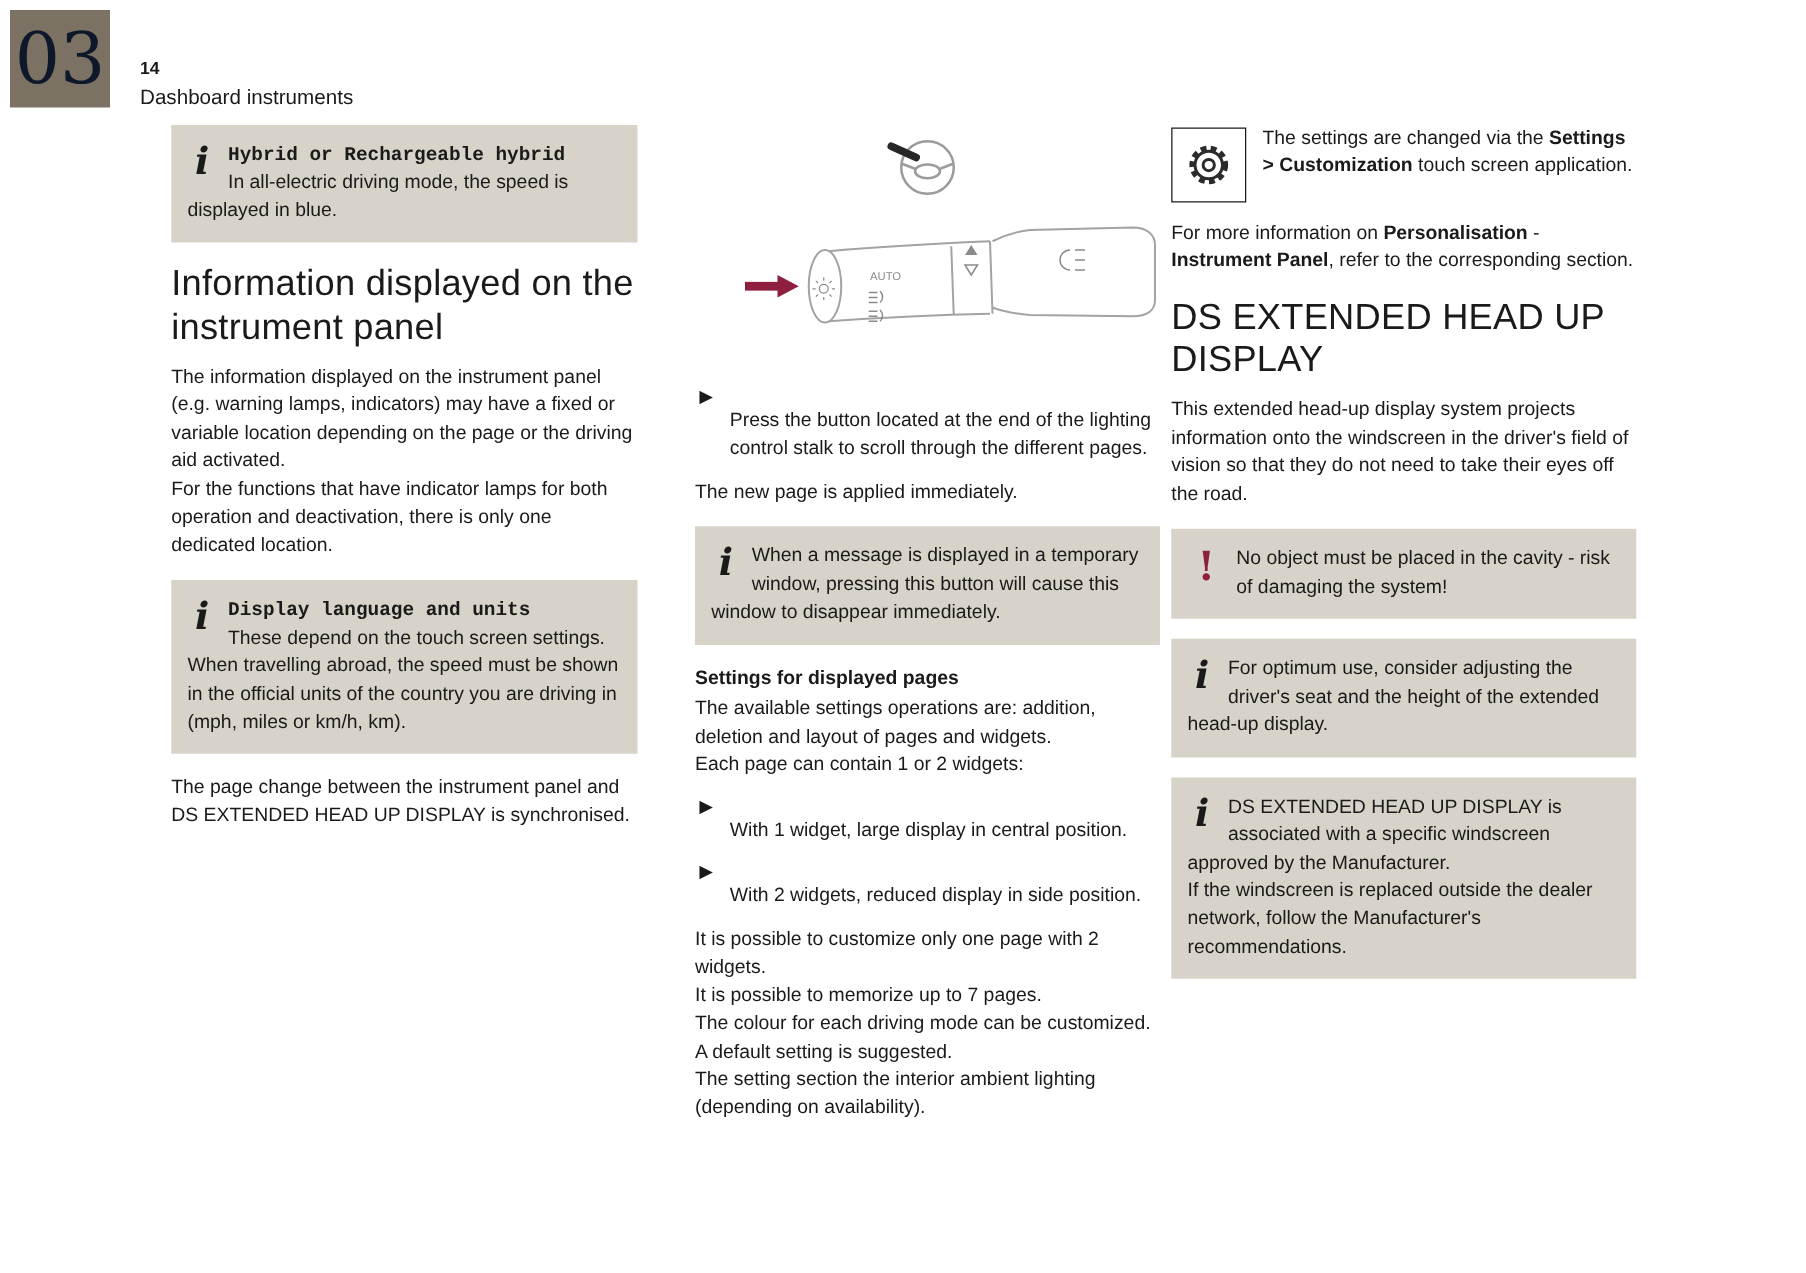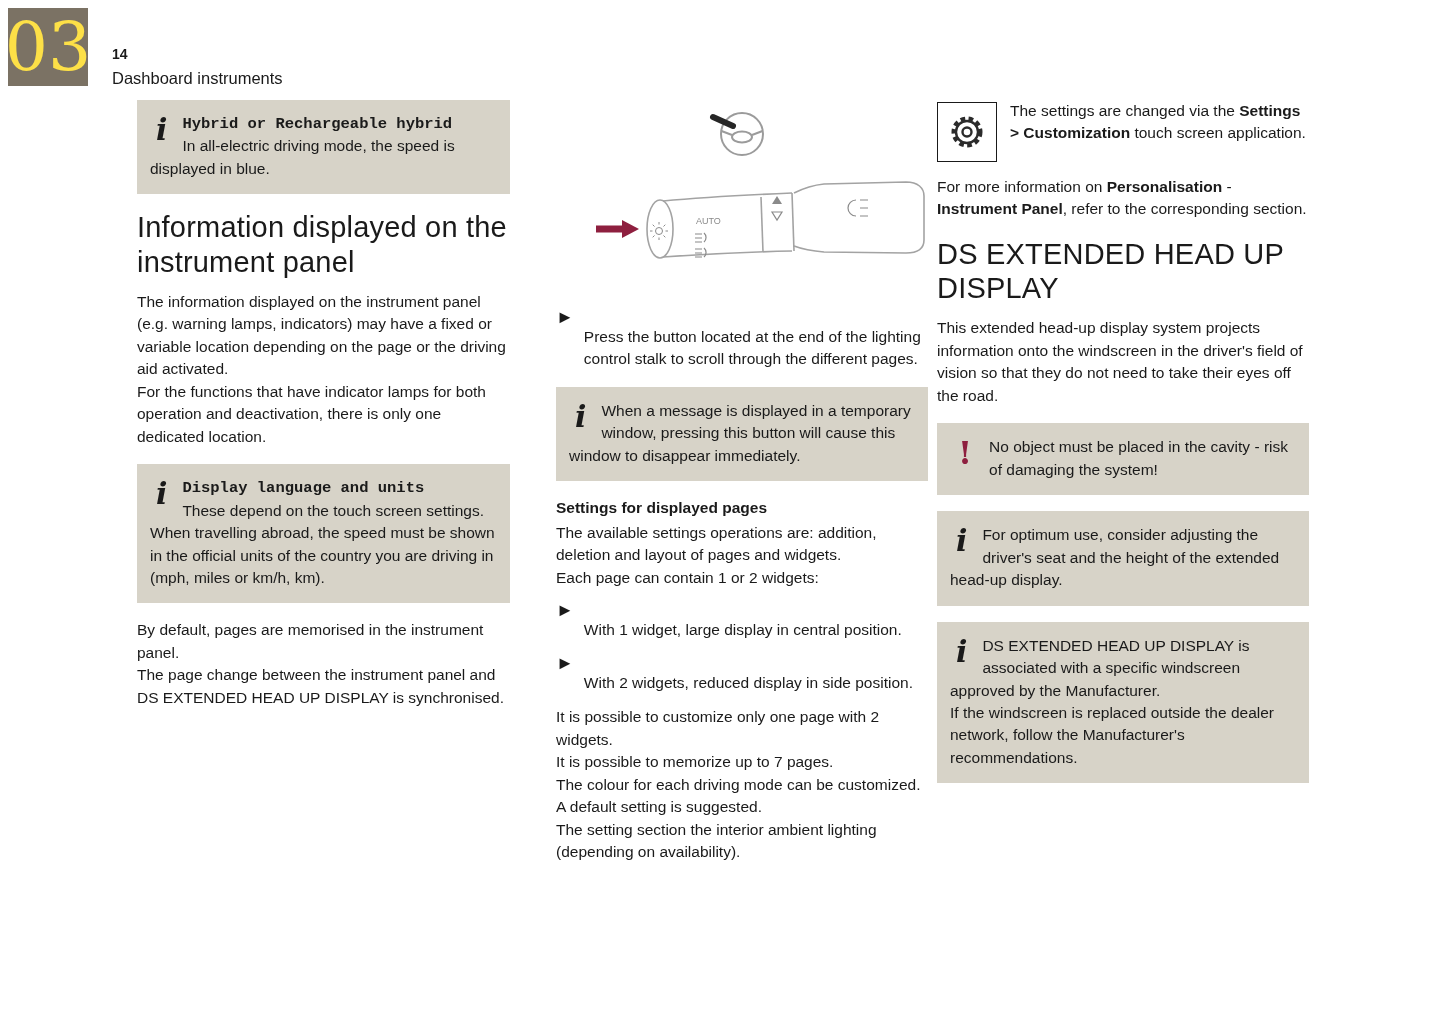--- a/index.html
+++ b/index.html
@@ -5,23 +5,23 @@
 <style>
   html,body{margin:0;padding:0;}
   body{
     width:1445px;height:1018px;position:relative;background:#ffffff;
     font-family:"Liberation Sans",sans-serif;color:#1a1a1a;
     font-size:15.5px;line-height:1.45;
     -webkit-font-smoothing:antialiased;
   }
   .chapter-box{
     position:absolute;left:8px;top:8px;width:80px;height:78px;
-    background:#7b7264;color:#fde047;
+    background:#7b7264;color:#0f172a;
     display:flex;align-items:center;justify-content:center;
-    font-family:"DejaVu Serif",serif;font-size:68px;font-weight:400;
+    font-family:"DejaVu Serif",serif;font-size:57px;font-weight:400;
   }
   .page-header{position:absolute;left:112px;top:44px;}
   .page-num{font-weight:bold;font-size:14px;}
   .chapter-title{font-size:16.5px;margin-top:3px;}
 
   .col{position:absolute;top:100px;}
   #col1{left:137px;width:373px;}
   #col2{left:556px;width:372px;}
   #col3{left:937px;width:372px;}
 
@@ -93,21 +93,20 @@
 
   <p>The information displayed on the instrument panel (e.g. warning lamps, indicators) may have a fixed or variable location depending on the page or the driving aid activated.</p>
   <p>For the functions that have indicator lamps for both operation and deactivation, there is only one dedicated location.</p>
 
   <div class="infobox">
     <span class="info-i">i</span>
     <span class="ib-title">Display language and units</span>
     <p class="ib-p">These depend on the touch screen settings. When travelling abroad, the speed must be shown in the official units of the country you are driving in (mph, miles or km/h, km).</p>
   </div>
 
-  <p>By default, pages are memorised in the instrument panel.</p>
   <p>The page change between the instrument panel and DS EXTENDED HEAD UP DISPLAY is synchronised.</p>
 
 </div>
 
 <div class="col" id="col2">
 
   <div class="illustration">
     <svg class="stalk-svg" viewBox="0 0 372 196">
 
       <g fill="none" stroke="#9b9b9b" stroke-width="2">
@@ -151,20 +150,21 @@
         <path d="M304 100 L312 100 M304 108 L312 108 M304 116 L312 116"></path>
       </g>
     </svg>
   </div>
 
   <div class="bullet">
     <span class="bullet-icon">►</span>
     <span class="bullet-text">Press the button located at the end of the lighting control stalk to scroll through the different pages.</span>
   </div>
 
+  <p class="gap-top">The new page is applied immediately.</p>
 
   <div class="infobox">
     <span class="info-i">i</span>
     <p class="ib-p">When a message is displayed in a temporary window, pressing this button will cause this window to disappear immediately.</p>
   </div>
 
   <div class="sub">Settings for displayed pages</div>
   <p>The available settings operations are: addition, deletion and layout of pages and widgets.</p>
   <p>Each page can contain 1 or 2 widgets:</p>
 

